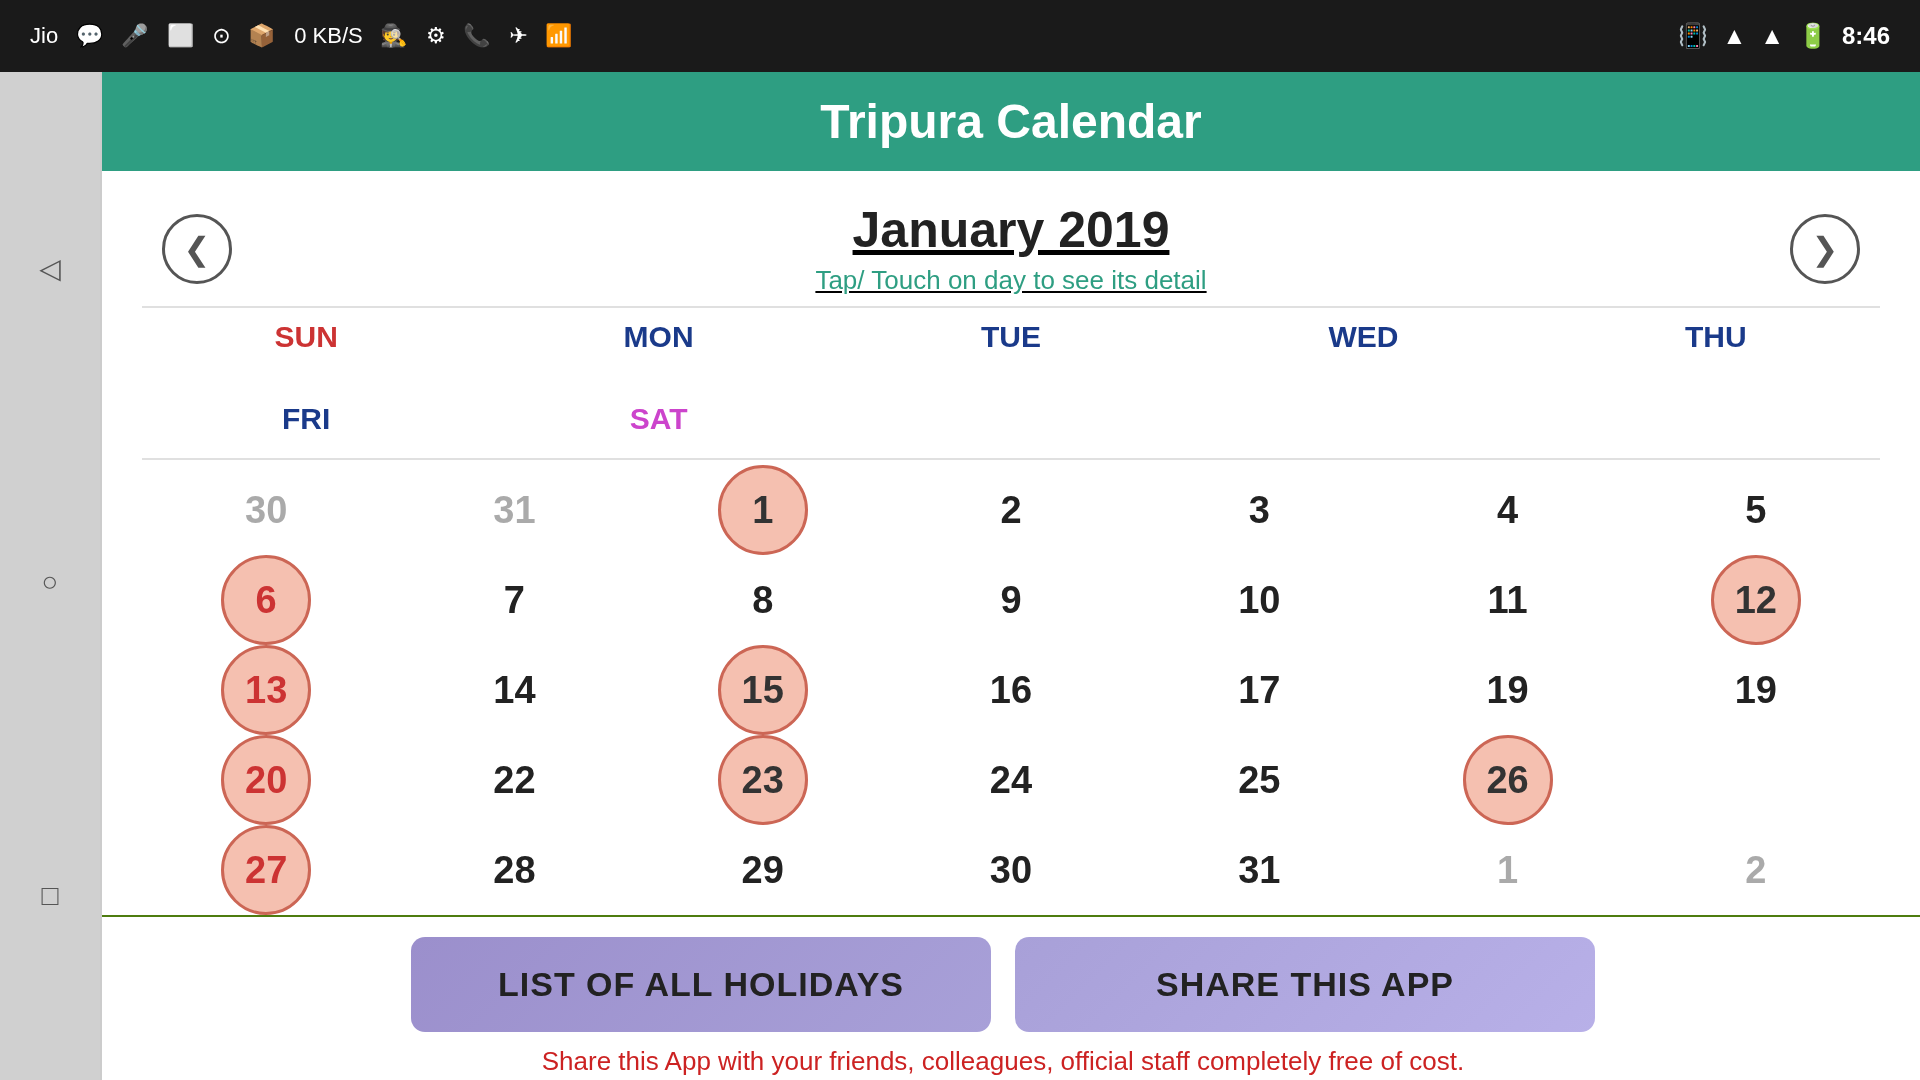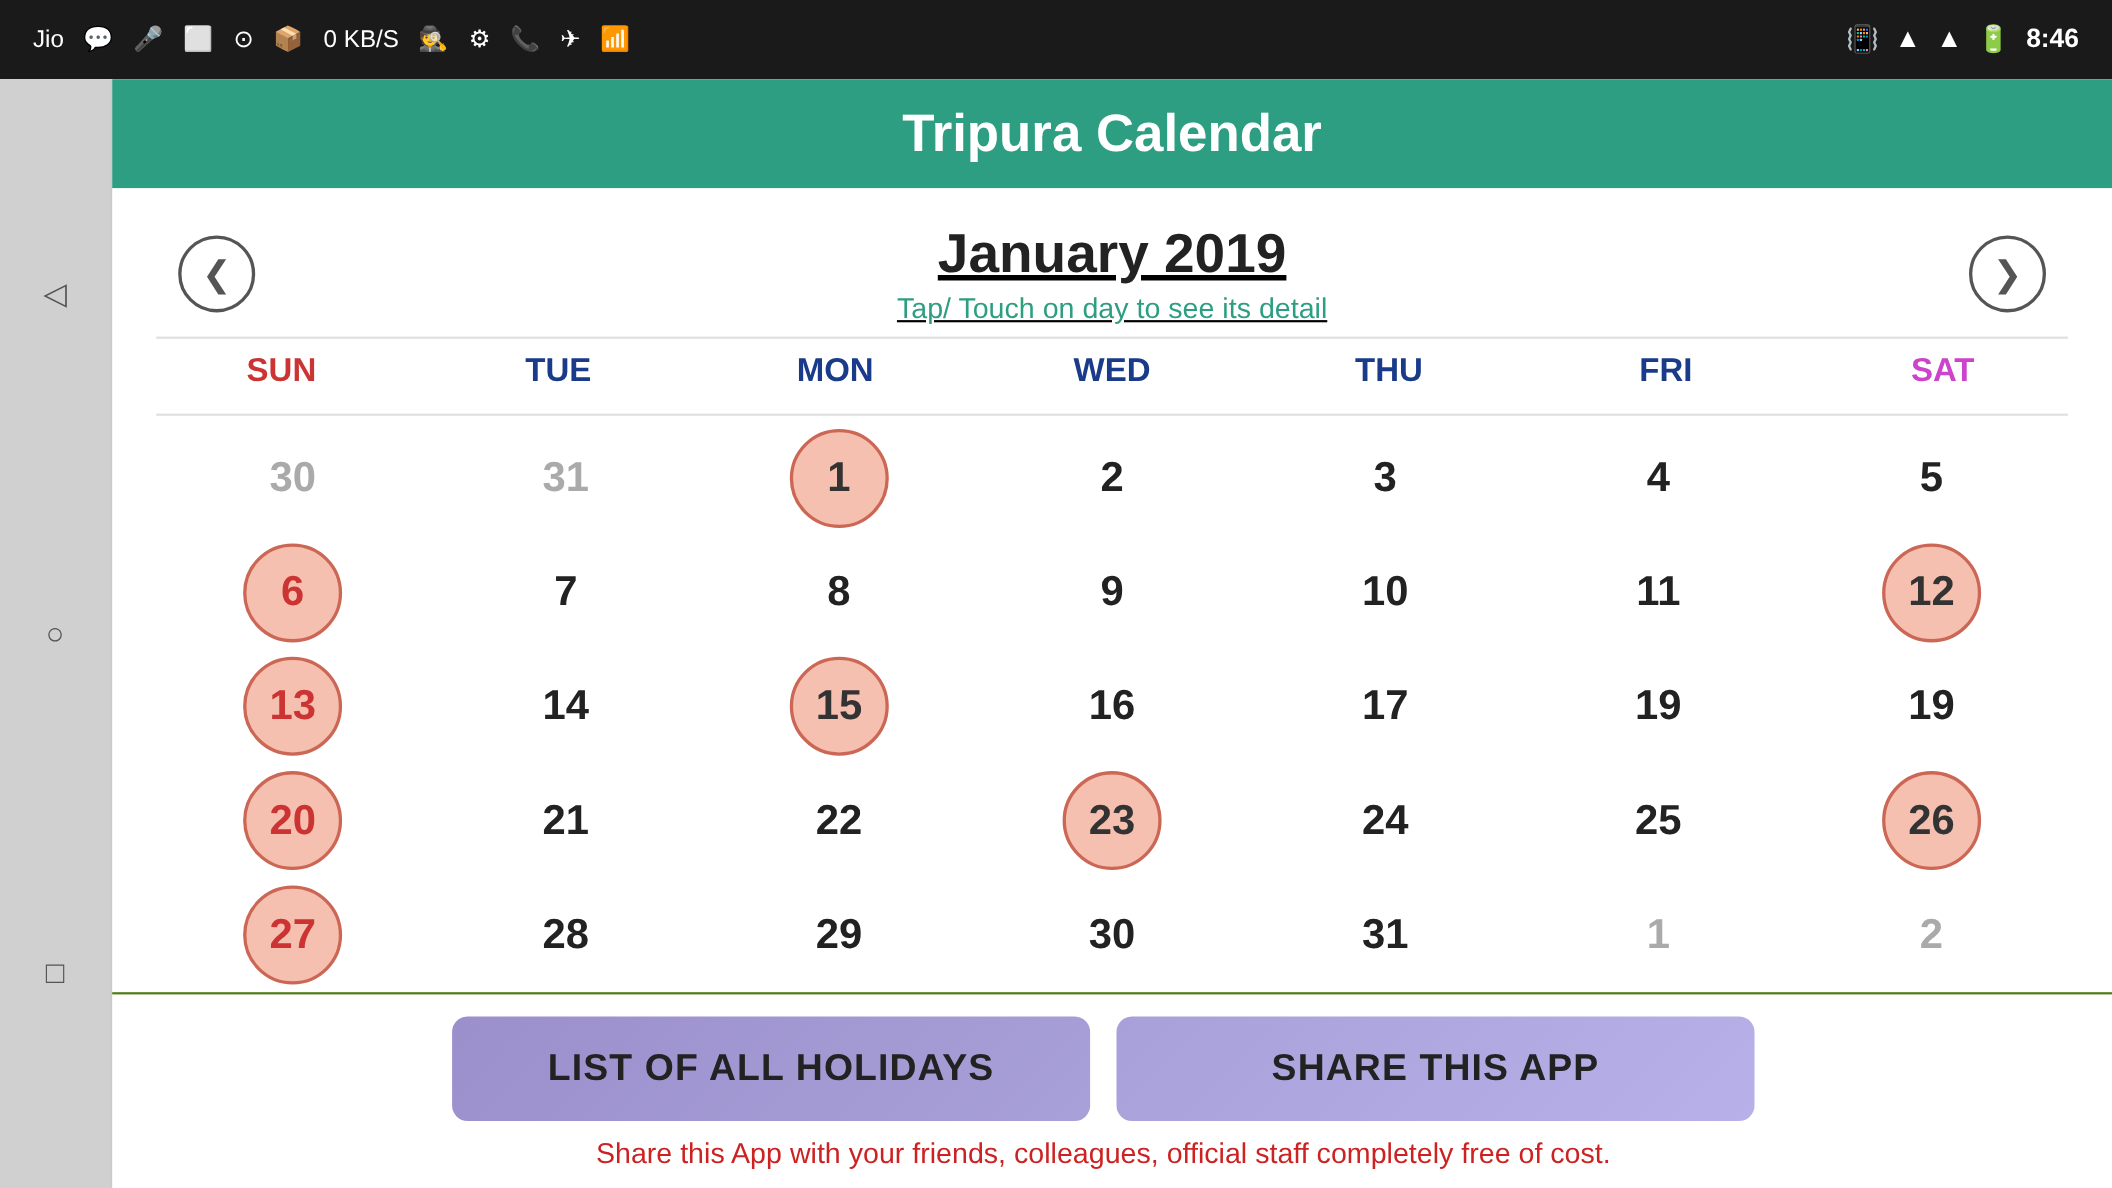--- a/index.html
+++ b/index.html
@@ -139,21 +139,21 @@
     
     .calendar-grid {
       flex: 1;
       padding: 0 40px;
       display: flex;
       flex-direction: column;
     }
 
     .day-headers {
       display: grid;
-      grid-template-columns: repeat(7, 1fr);
+      grid-template-columns: repeat(5, 1fr);
       margin-bottom: 5px;
       padding-bottom: 10px;
       border-bottom: 2px solid #e0e0e0;
       gap: 24px;
     }
     .day-header {
       text-align: center;
       font-size: 30px;
       font-weight: bold;
       padding: 12px 0;
@@ -287,22 +287,22 @@
       </div>
       <div class="nav-arrow nav-arrow-right">❯</div>
     </div>
 
     <hr class="divider">
 
     <div class="calendar-grid">
 
       <div class="day-headers">
         <div class="day-header sun">SUN</div>
+        <div class="day-header weekday">MON</div>
         <div class="day-header weekday">TUE</div>
-        <div class="day-header weekday">MON</div>
         <div class="day-header weekday">WED</div>
         <div class="day-header weekday">THU</div>
         <div class="day-header weekday">FRI</div>
         <div class="day-header sat">SAT</div>
       </div>
 
       <div class="calendar-weeks" id="calendar-weeks">
       <div class="calendar-week">
             <div class="day-cell">
               <div class="day-number other-month">30</div>
@@ -368,23 +368,20 @@
             <div class="day-cell">
               <div class="day-number">19</div>
             </div>
             <div class="day-cell">
               <div class="day-number">19</div>
             </div>
           </div>
           <div class="calendar-week">
             <div class="day-cell">
               <div class="day-number holiday sunday">20</div>
-            </div>
-            <div class="day-cell">
-              <div class="day-number">21</div>
             </div>
             <div class="day-cell">
               <div class="day-number">22</div>
             </div>
             <div class="day-cell">
               <div class="day-number holiday">23</div>
             </div>
             <div class="day-cell">
               <div class="day-number">24</div>
             </div>

